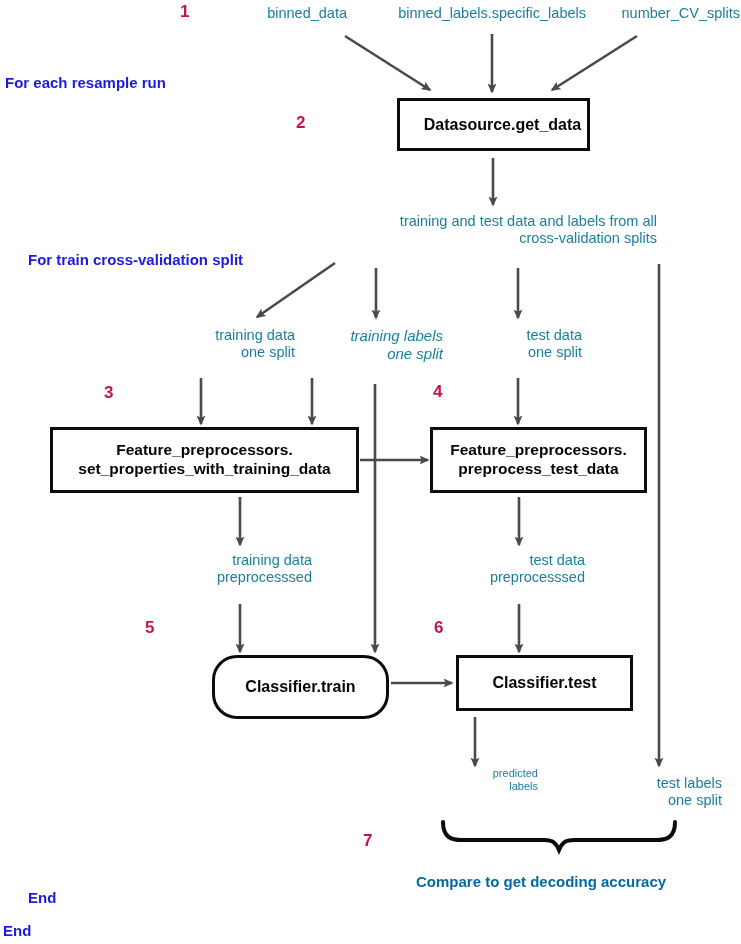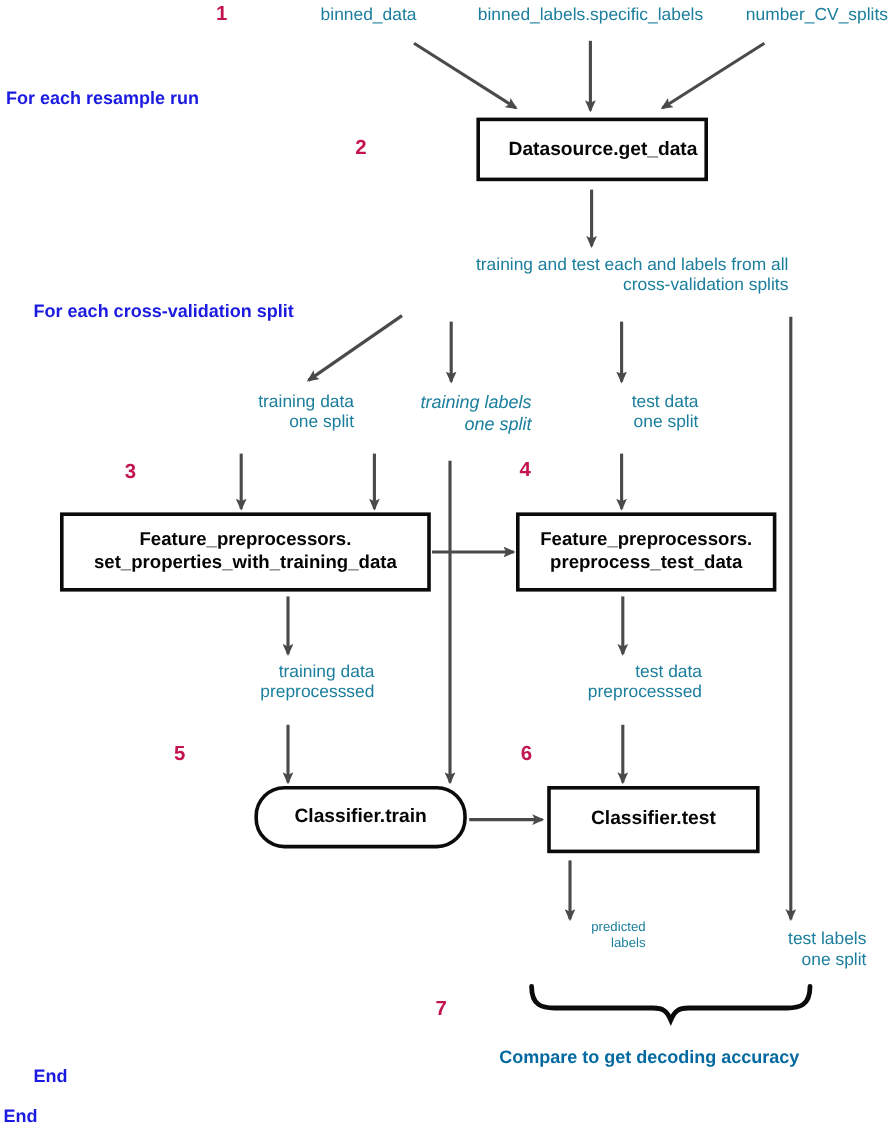--- a/index.html
+++ b/index.html
@@ -120,21 +120,21 @@
 
 <div class="step-num" style="left:180px; top:2px;">1</div>
 <div class="step-num" style="left:296px; top:113px;">2</div>
 <div class="step-num" style="left:104px; top:383px;">3</div>
 <div class="step-num" style="left:433px; top:382px;">4</div>
 <div class="step-num" style="left:145px; top:618px;">5</div>
 <div class="step-num" style="left:434px; top:618px;">6</div>
 <div class="step-num" style="left:363px; top:831px;">7</div>
 
 <div class="loop-label" style="left:5px;  top:74px;  font-size:15px;">For each resample run</div>
-<div class="loop-label" style="left:28px; top:251px; font-size:15px;">For each cross-validation split</div>
+<div class="loop-label" style="left:28px; top:251px; font-size:15px;">For train cross-validation split</div>
 <div class="loop-label" style="left:28px; top:889px; font-size:15px;">End</div>
 <div class="loop-label" style="left:3px;  top:922px; font-size:15px;">End</div>
 
 <div class="lbl" style="left:241px; top:5px;  width:106px; font-size:14.5px;">binned_data</div>
 <div class="lbl" style="left:360px; top:5px;  width:226px; font-size:14.5px;">binned_labels.specific_labels</div>
 <div class="lbl" style="left:598px; top:5px;  width:142px; font-size:14.5px;">number_CV_splits</div>
 
 <div class="node" style="left:397px; top:98px; width:193px; height:53px; font-size:16px;padding-left:18px;">
   <span class="node-text">Datasource.get_data</span>
 </div>
@@ -142,29 +142,29 @@
 <div class="node" style="left:50px; top:427px; width:309px; height:66px; font-size:15.5px;">
   <span class="node-text">Feature_preprocessors.
 set_properties_with_training_data</span>
 </div>
 
 <div class="node" style="left:430px; top:427px; width:217px; height:66px; font-size:15.5px;">
   <span class="node-text">Feature_preprocessors.
 preprocess_test_data</span>
 </div>
 
-<div class="node" style="left:212px; top:655px; width:177px; height:52px; font-size:16px;border-radius:25px;">
+<div class="node" style="left:212px; top:655px; width:177px; height:64px; font-size:16px;border-radius:25px;">
   <span class="node-text">Classifier.train</span>
 </div>
 
 <div class="node" style="left:456px; top:655px; width:177px; height:56px; font-size:16px;">
   <span class="node-text">Classifier.test</span>
 </div>
 
-<div class="lbl" style="left:330px; top:213px; width:327px; font-size:14.5px;">training and test each and labels from all
+<div class="lbl" style="left:330px; top:213px; width:327px; font-size:14.5px;">training and test data and labels from all
 cross-validation splits</div>
 
 <div class="lbl" style="left:160px; top:327px; width:135px; font-size:14.5px;">training data
 one split</div>
 
 <div class="lbl" style="left:308px; top:327px; width:135px; font-size:15px;font-style:italic;">training labels
 one split</div>
 
 <div class="lbl" style="left:455px; top:327px; width:127px; font-size:14.5px;">test data
 one split</div>

